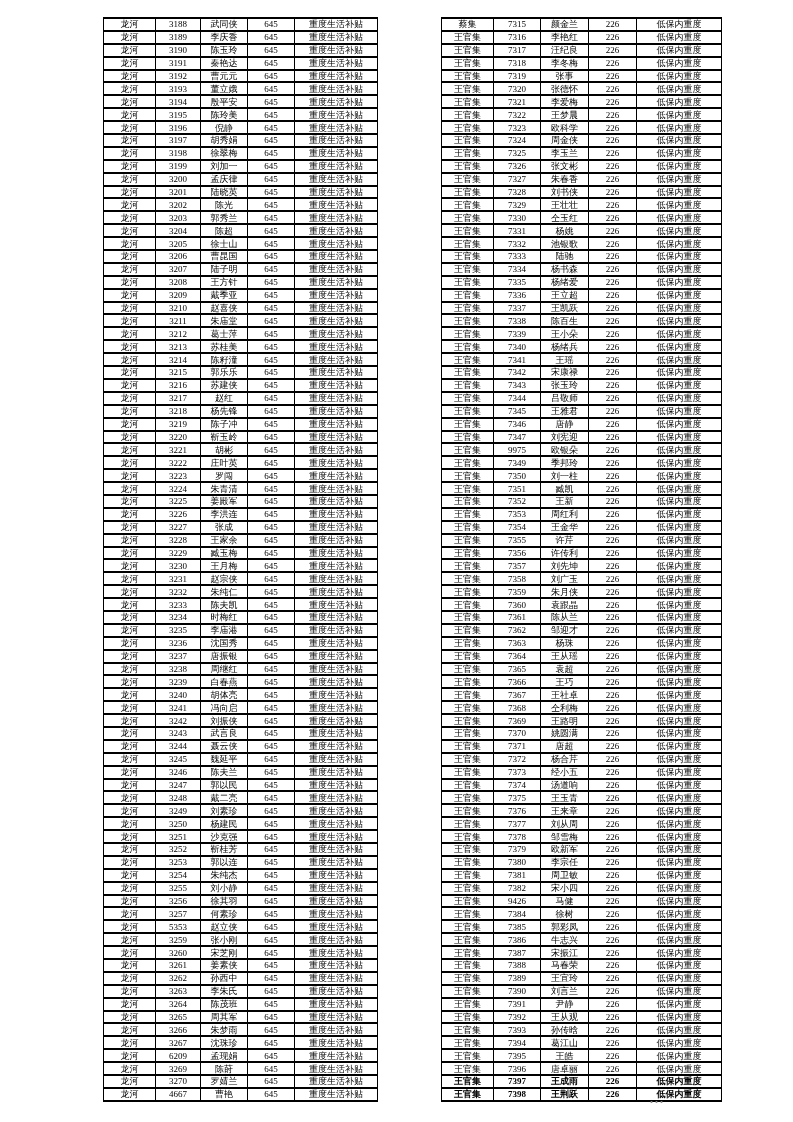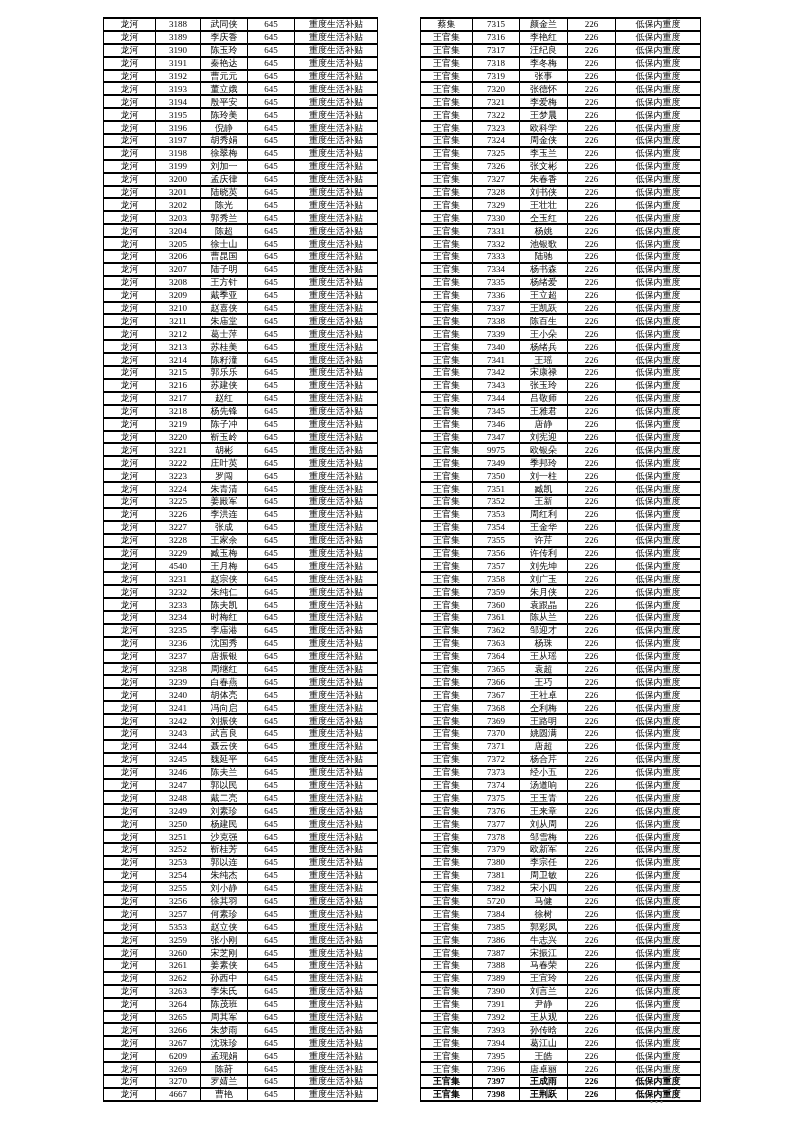--- a/index.html
+++ b/index.html
@@ -6,21 +6,21 @@
   body{
     width:793px;height:1122px;background:#ffffff;position:relative;
     font-family:"Liberation Serif","DejaVu Serif",serif;color:#000;
   }
   .canvas{position:absolute;inset:0;}
   table.grid{
     position:absolute;top:17px;border-collapse:collapse;table-layout:fixed;
     background:#fff;
   }
   #left-table{left:103px;width:274px;}
-  #right-table{left:420px;width:280px;}
+  #right-table{left:441px;width:280px;}
   table.grid td{
     border:1px solid #000;
     border-top-width:2px;border-bottom-width:2px;
     height:10.9px;padding:0;text-align:center;vertical-align:middle;
     font-size:9px;line-height:10px;white-space:nowrap;overflow:hidden;
   }
   tr.bold td{font-weight:bold;}
   .dots{
     position:absolute;left:650px;top:1092px;color:#8a8a8a;
     font-size:12px;letter-spacing:2px;font-weight:bold;
@@ -329,21 +329,21 @@
         </tr>
         <tr>
           <td>龙河</td>
           <td>3229</td>
           <td>臧玉梅</td>
           <td>645</td>
           <td>重度生活补贴</td>
         </tr>
         <tr>
           <td>龙河</td>
-          <td>4540</td>
+          <td>3230</td>
           <td>王月梅</td>
           <td>645</td>
           <td>重度生活补贴</td>
         </tr>
         <tr>
           <td>龙河</td>
           <td>3231</td>
           <td>赵宗侠</td>
           <td>645</td>
           <td>重度生活补贴</td>
@@ -1111,21 +1111,21 @@
         </tr>
         <tr>
           <td>王官集</td>
           <td>7382</td>
           <td>宋小四</td>
           <td>226</td>
           <td>低保内重度</td>
         </tr>
         <tr>
           <td>王官集</td>
-          <td>5720</td>
+          <td>9426</td>
           <td>马健</td>
           <td>226</td>
           <td>低保内重度</td>
         </tr>
         <tr>
           <td>王官集</td>
           <td>7384</td>
           <td>徐树</td>
           <td>226</td>
           <td>低保内重度</td>

